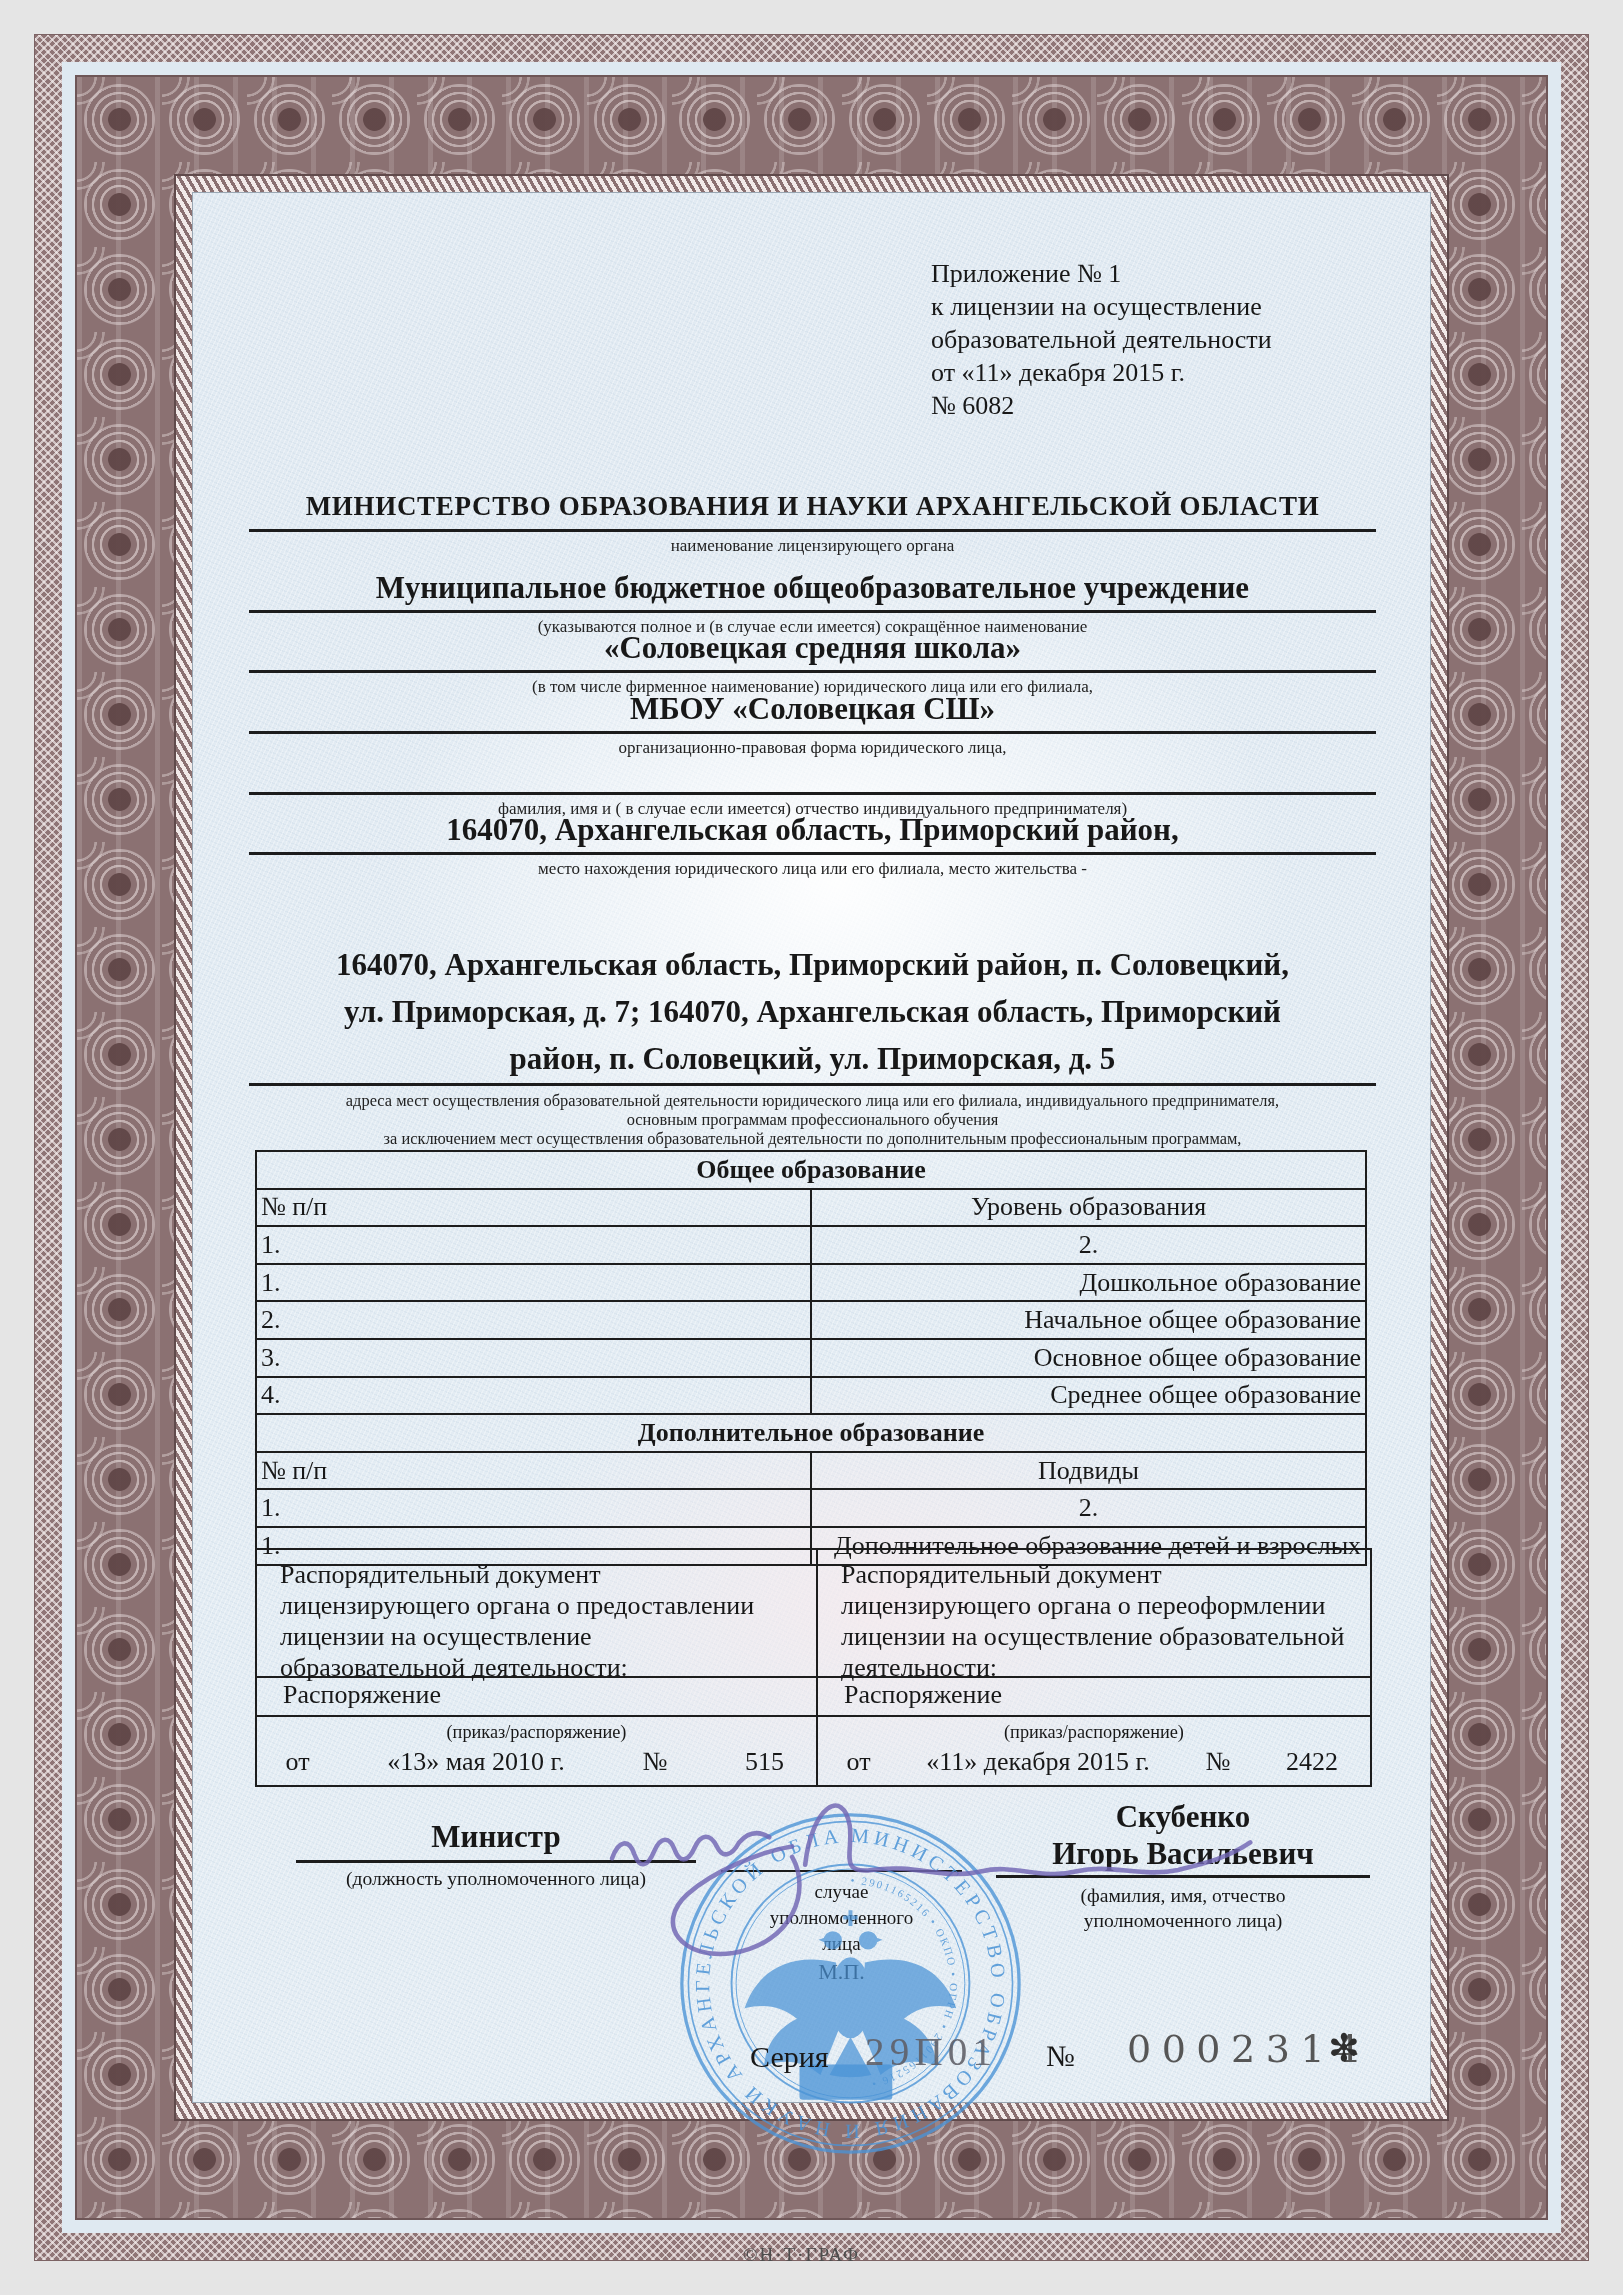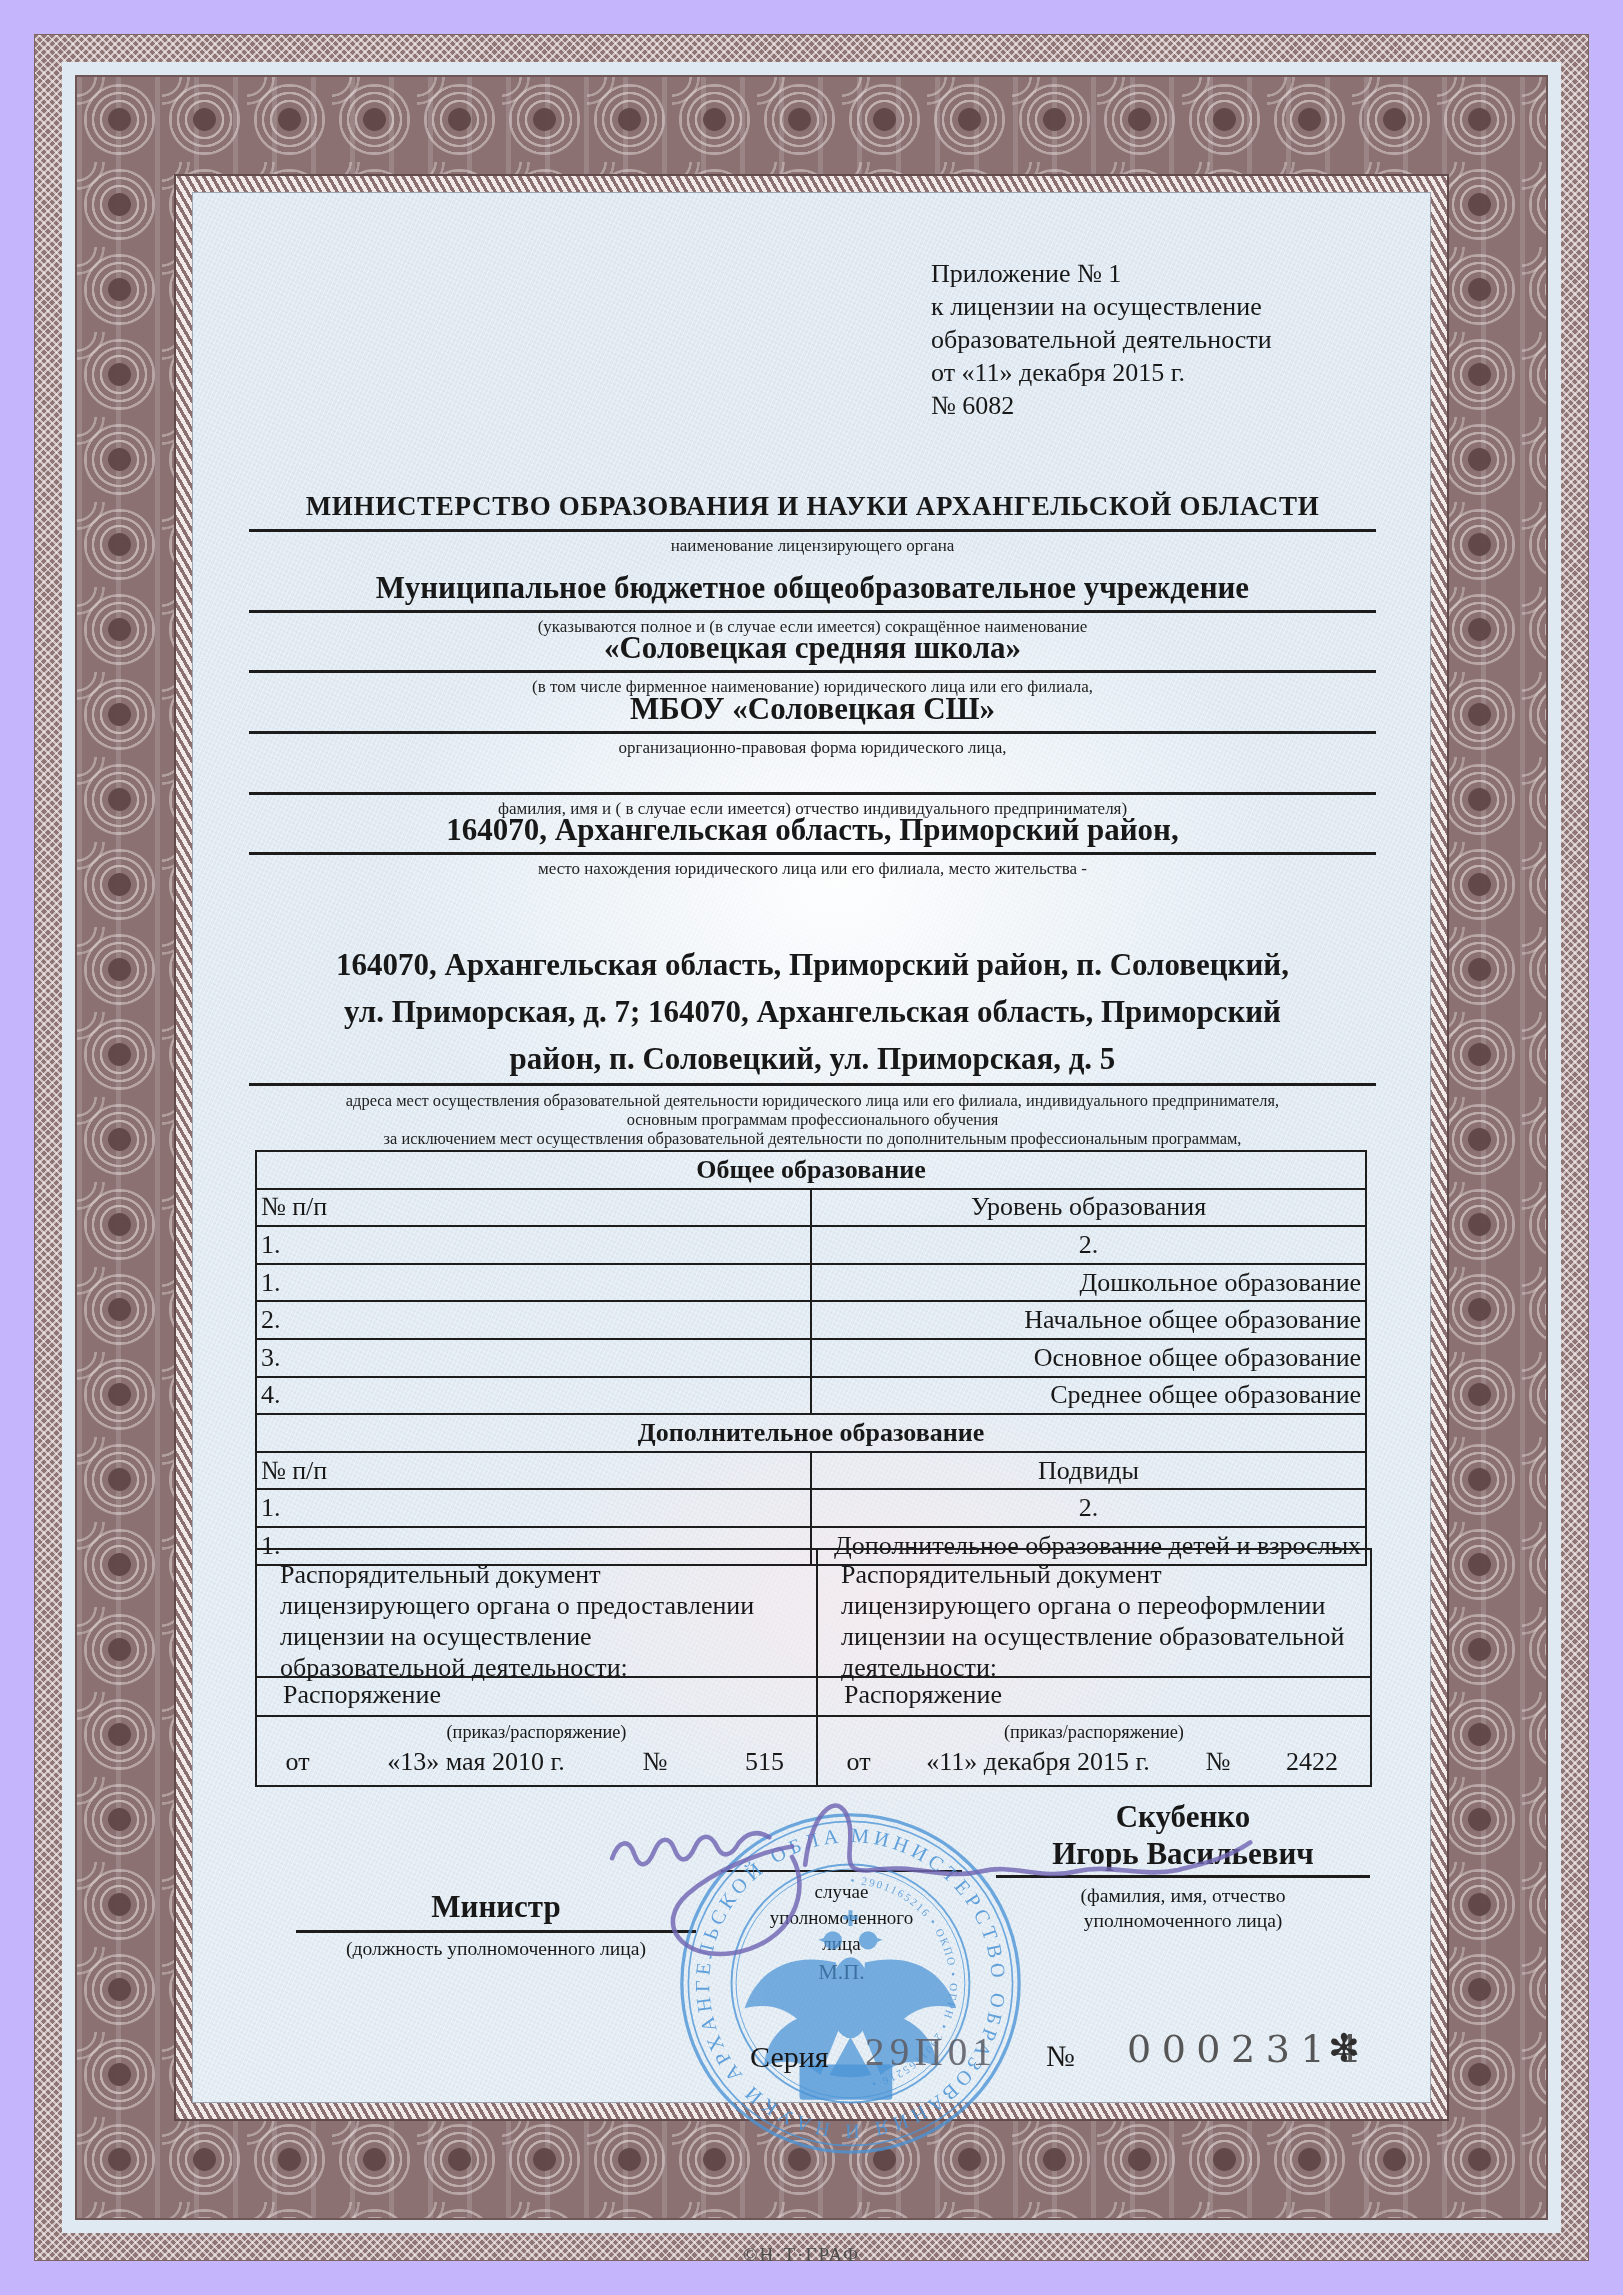--- a/index.html
+++ b/index.html
@@ -1,17 +1,17 @@
 <!DOCTYPE html>
 <html style="font-size:10.5px"><head>
 <meta charset="utf-8">
 <style>
   html,body { margin:0; padding:0; background:#ffffff; }
   .page {
-    position:relative; width:1623px; height:2295px; background:#c4b5fd;
+    position:relative; width:1623px; height:2295px; background:#e5e5e5;
     font-family:"Liberation Serif","DejaVu Serif",serif; color:#181818; overflow:hidden;
   }
   
   .bd { position:absolute; }
   .bd-thin {
     inset:34px;
     background-color:#8f7576;
     background-image:
       repeating-linear-gradient(45deg, rgba(245,238,238,.65) 0 2px, rgba(0,0,0,0) 2px 5.9px),
       repeating-linear-gradient(-45deg, rgba(245,238,238,.65) 0 2px, rgba(0,0,0,0) 2px 5.9px);
@@ -61,21 +61,21 @@
   table.lic td.c1 { width:151px; text-align:left; }
   table.lic td.cc { text-align:center; }
   table.lic td.cl { text-align:right; padding-left:21px; }
   table.orders { position:absolute; left:255px; top:1548px; width:1114px; border-collapse:collapse; font-size:26px; table-layout:fixed; }
   table.orders td { border:2.6px solid #1d1d1d; vertical-align:top; }
   .ord-text { padding:7.9px 15.7px 0 22px; text-align:left; line-height:31px; height:116px; }
   .ord-doc  { text-align:left; height:34px; padding-top:2.6px;padding-left:26px; }
   .ord-cap  { text-align:center; font-size:18.3px; padding-top:3.9px; }
   .ord-date { display:flex; justify-content:space-between; align-items:baseline; padding:3.9px 31px 6.5px 27.5px; font-size:26px; }
   
-  .sigL { left:296px; top:1889px; width:400px; text-align:center; }
+  .sigL { left:296px; top:1819px; width:400px; text-align:center; }
   .sigL .val { font-weight:bold; font-size:31px; padding-bottom:5.2px; border-bottom:3.3px solid #1c1c1c; }
   .sigL .cap { font-size:19.6px; padding-top:5.2px; }
   .sigM { left:721px; top:1870px; width:241px; text-align:center; border-top:2.6px solid #1c1c1c; }
   .sigM .cap { font-size:19px; line-height:26px; padding-top:6.5px; }
   .sigM .mp  { font-size:22px; padding-top:2.6px; }
   .sigR { left:996px; top:1798px; width:374px; text-align:center; }
   .sigR .val { font-weight:bold; font-size:31px; line-height:37px; }
   .sigR .rule { border-bottom:3.3px solid #1c1c1c; margin-top:2.6px; }
   .sigR .cap { font-size:19.6px; line-height:25px; padding-top:5.2px; }
   

